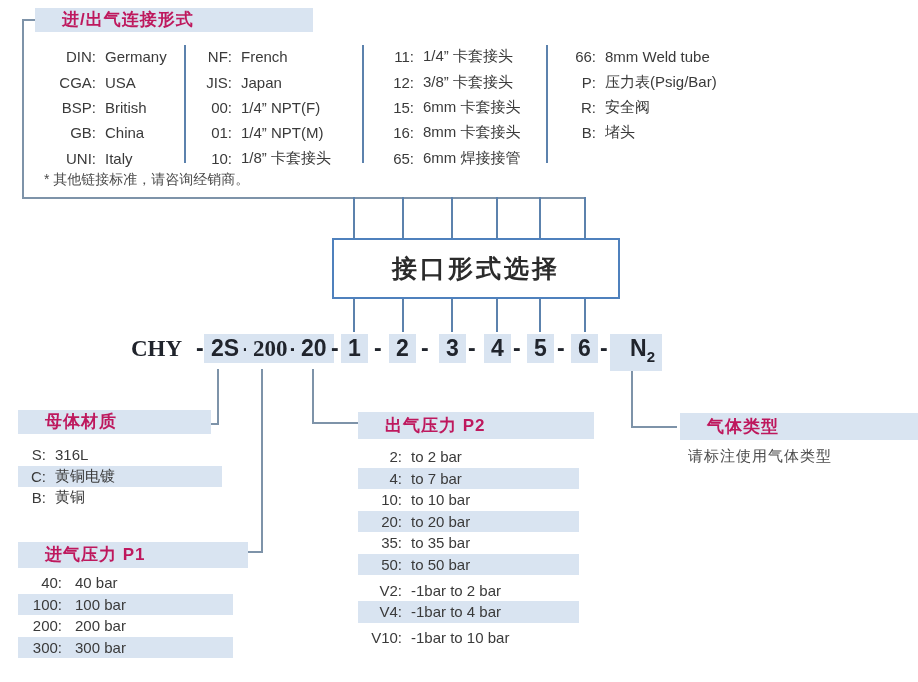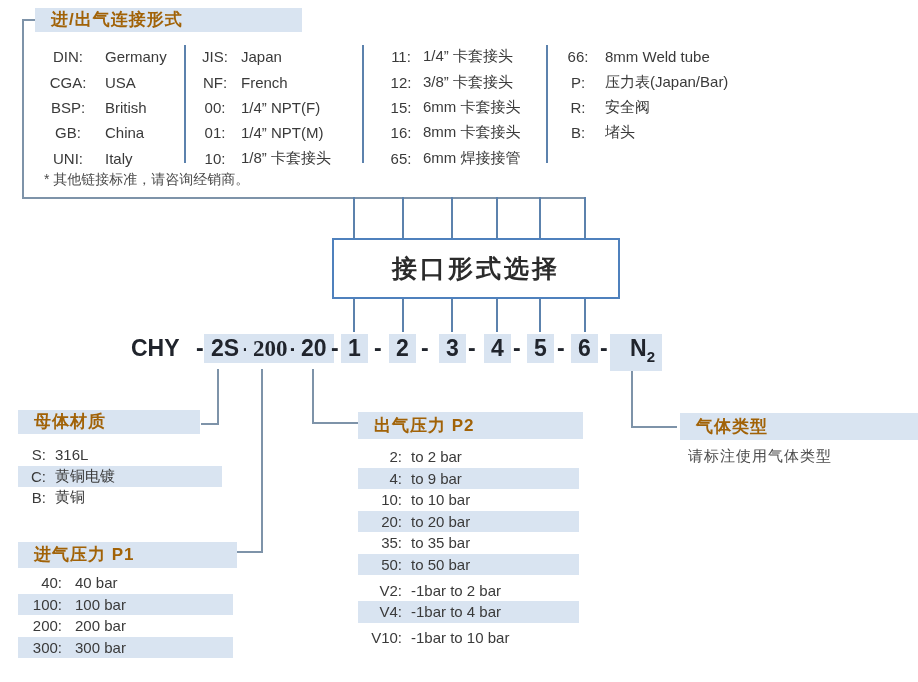--- a/index.html
+++ b/index.html
@@ -8,28 +8,28 @@
     font-family:"Liberation Sans","DejaVu Sans",sans-serif;color:#3a3a3a;
   }
   
   .vline,.hline{position:absolute;background:#7e93a9;}
   .vline{width:2px;}
   .hline{height:2px;}
   .blue .vline,.vline.blue{background:#5c82ad;}
   .sep{position:absolute;width:2px;background:#5c82ad;}
   
   .hdr{
-    position:absolute;background:#d9e4f1;color:#a16207;
-    font-size:17px;font-weight:600;line-height:24px;padding-left:16px;
+    position:absolute;background:#d9e4f1;color:#be185d;
+    font-size:17px;font-weight:600;line-height:24px;padding-left:27px;
     letter-spacing:1px;white-space:nowrap;
   }
   
   .tcol{position:absolute;font-size:15px;}
   .trow{display:flex;align-items:center;height:25.4px;white-space:nowrap;}
-  .trow .k{text-align:center;flex:0 0 auto;}
+  .trow .k{text-align:right;flex:0 0 auto;}
   .trow .v{margin-left:9px;}
   .footnote{position:absolute;font-size:14px;color:#4a4a4a;white-space:nowrap;}
   
   .selbox{
     position:absolute;left:332px;top:238px;width:284px;height:57px;
     background:#ffffff;border:2px solid #4f81bd;z-index:3;
     display:flex;align-items:center;justify-content:center;
     font-size:25px;font-weight:600;color:#2b2b2b;letter-spacing:3px;
   }
   
@@ -76,28 +76,28 @@
       </div>
     <div class="trow">
         <span class="k" style="width:56px">UNI:</span>
         <span class="v">Italy</span>
       </div>
   </div>
   <div class="sep" style="left:184px;top:45px;height:118px;"></div>
 
   <div class="tcol" style="left:198px;top:44px;">
     <div class="trow">
+        <span class="k" style="width:34px">NF:</span>
+        <span class="v">French</span>
+      </div>
+    <div class="trow">
         <span class="k" style="width:34px">JIS:</span>
         <span class="v">Japan</span>
       </div>
     <div class="trow">
-        <span class="k" style="width:34px">NF:</span>
-        <span class="v">French</span>
-      </div>
-    <div class="trow">
         <span class="k" style="width:34px">00:</span>
         <span class="v">1/4” NPT(F)</span>
       </div>
     <div class="trow">
         <span class="k" style="width:34px">01:</span>
         <span class="v">1/4” NPT(M)</span>
       </div>
     <div class="trow">
         <span class="k" style="width:34px">10:</span>
         <span class="v">1/8” 卡套接头</span>
@@ -129,21 +129,21 @@
   </div>
   <div class="sep" style="left:546px;top:45px;height:118px;"></div>
 
   <div class="tcol" style="left:560px;top:44px;">
     <div class="trow">
         <span class="k" style="width:36px">66:</span>
         <span class="v">8mm Weld tube</span>
       </div>
     <div class="trow">
         <span class="k" style="width:36px">P:</span>
-        <span class="v">压力表(Japan/Bar)</span>
+        <span class="v">压力表(Psig/Bar)</span>
       </div>
     <div class="trow">
         <span class="k" style="width:36px">R:</span>
         <span class="v">安全阀</span>
       </div>
     <div class="trow">
         <span class="k" style="width:36px">B:</span>
         <span class="v">堵头</span>
       </div>
   </div>
@@ -155,21 +155,21 @@
   <div class="vline blue" style="left:451px;top:197px;height:135px;"></div>
   <div class="vline blue" style="left:496px;top:197px;height:135px;"></div>
   <div class="vline blue" style="left:539px;top:197px;height:135px;"></div>
   <div class="vline blue" style="left:584px;top:197px;height:135px;"></div>
 
   <div class="selbox">
       <span>接口形式选择</span>
     </div>
 
   <div class="codeRow">
-    <span class="seg" style="left:131px;">CHY</span>
+    <span class="seg" style="left:131px;font-family:Liberation Serif, serif;">CHY</span>
     <span class="seg" style="left:196px;">-</span>
     <span class="seg hl" style="left:204px;">2S</span>
     <span class="seg" style="left:243px;">-</span>
     <span class="seg hl" style="left:246px;font-family:Liberation Serif, serif;">200</span>
     <span class="seg" style="left:290px;">-</span>
     <span class="seg hl" style="left:294px;">20</span>
     <span class="seg" style="left:331px;">-</span>
     <span class="seg hl" style="left:341px;">1</span>
     <span class="seg" style="left:374px;">-</span>
     <span class="seg hl" style="left:389px;">2</span>
@@ -234,21 +234,21 @@
   </div>
 
   <div class="hdr" style="left:358px;top:412px;width:209px;height:27px;line-height:27px;"><span>出气压力 P2</span></div>
   <div class="list" style="left:358px;top:446px;width:221px;">
     <div class="lrow">
         <span class="k" style="width:44px">2:</span>
         <span class="v">to 2 bar</span>
       </div>
     <div class="lrow hl">
         <span class="k" style="width:44px">4:</span>
-        <span class="v">to 9 bar</span>
+        <span class="v">to 7 bar</span>
       </div>
     <div class="lrow">
         <span class="k" style="width:44px">10:</span>
         <span class="v">to 10 bar</span>
       </div>
     <div class="lrow hl">
         <span class="k" style="width:44px">20:</span>
         <span class="v">to 20 bar</span>
       </div>
     <div class="lrow">

